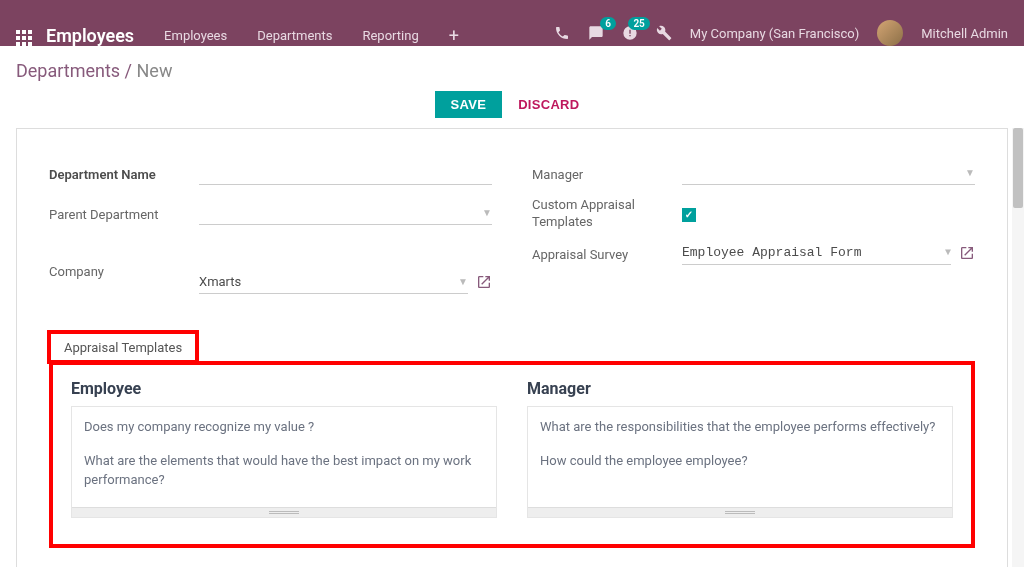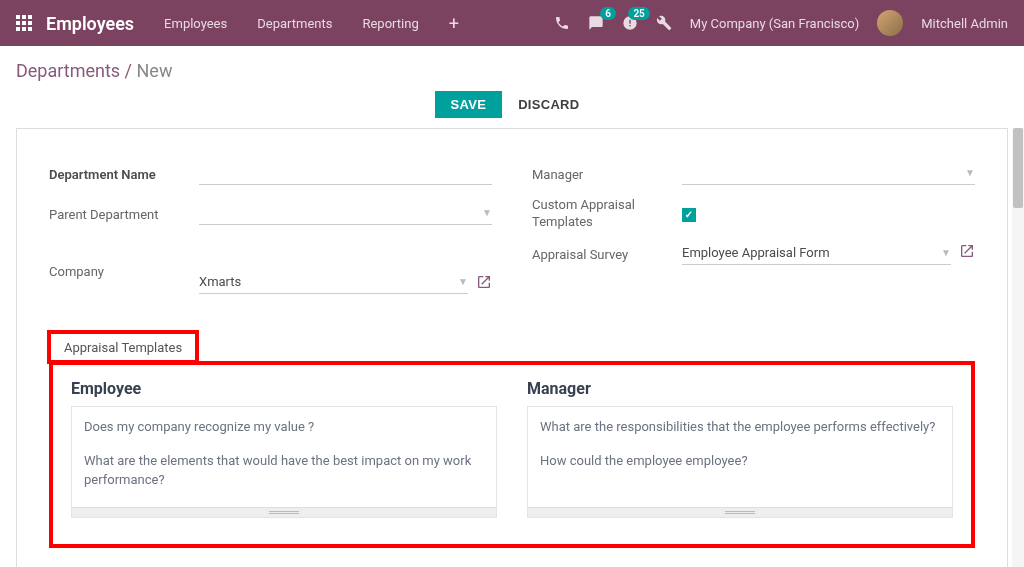--- a/index.html
+++ b/index.html
@@ -1,40 +1,40 @@
 <!DOCTYPE html>
 <html><head>
 <meta charset="utf-8">
 <style>
   * { box-sizing: border-box; margin: 0; padding: 0; }
   body { font-family: -apple-system, BlinkMacSystemFont, "Segoe UI", Roboto, sans-serif; font-size: 13px; color: #4c4c4c; background: #fff; width: 1024px; height: 567px; overflow: hidden; position: relative; }
 
   
-  .topnav { background: #7c4360; color: #fff; height: 46px; display: flex; align-items: center; padding: 0 16px; }
+  .topnav { background: #7c4360; color: #fff; height: 46px; display: flex; align-items: flex-end; padding: 0 16px; }
   .apps-icon { display: grid; grid-template-columns: repeat(3, 4px); grid-template-rows: repeat(3, 4px); gap: 2px; margin-right: 14px; cursor: pointer; }
   .apps-icon span { background: #fff; }
   .brand { font-size: 18px; font-weight: 600; margin-right: 30px; }
   .navlinks { display: flex; gap: 30px; align-items: center; }
   .navlink { color: #e8d9e2; cursor: pointer; font-size: 13px; }
   .navplus { color: #e8d9e2; font-size: 18px; cursor: pointer; }
   .spacer { flex: 1; }
   .topright { display: flex; align-items: center; gap: 18px; }
   .ticon { color: #e8d9e2; cursor: pointer; position: relative; display: inline-flex; align-items: center; }
   .badge { position: absolute; top: -8px; right: -12px; background: #00a09d; color: #fff; border-radius: 10px; font-size: 10px; padding: 1px 5px; font-weight: 600; }
   .company { color: #e8d9e2; cursor: pointer; font-size: 13px; }
   .avatar { width: 26px; height: 26px; border-radius: 50%; background: linear-gradient(135deg,#d4a574,#8b6f47); display: inline-block; }
   .username { color: #e8d9e2; font-size: 13px; }
 
   
   .ctrlbar { padding: 14px 16px 10px; }
   .breadcrumb { font-size: 18px; color: #875a7b; margin-bottom: 10px; }
   .breadcrumb .cur { color: #888; }
   .btns { display: flex; gap: 6px; align-items: center; justify-content: center; }
   .btn-save { background: #00a09d; color: #fff; border: none; padding: 6px 16px; font-size: 13px; font-weight: 600; cursor: pointer; letter-spacing: 0.3px; }
-  .btn-discard { background: none; border: none; color: #404040; padding: 6px 10px; font-size: 13px; font-weight: 600; cursor: pointer; letter-spacing: 0.3px; }
+  .btn-discard { background: none; border: none; color: #be185d; padding: 6px 10px; font-size: 13px; font-weight: 600; cursor: pointer; letter-spacing: 0.3px; }
 
   
   .sheetwrap { padding: 0 16px; position: relative; }
   .sheet { border: 1px solid #ddd; background: #fff; padding: 28px 32px 60px; position: relative; }
   .scrollbar-fake { position: absolute; right: 0; top: 0; width: 12px; height: 100%; background: #f5f5f5; }
   .scrollbar-thumb { position: absolute; right: 1px; top: 0; width: 10px; height: 80px; background: #c1c1c1; border-radius: 2px; }
 
   .formgrid { display: flex; gap: 40px; }
   .col { flex: 1; }
   .row { display: flex; align-items: center; min-height: 34px; margin-bottom: 6px; }
@@ -183,21 +183,21 @@
                 <span class="caret">▼</span>
               </div>
             </div>
         </div>
         <div class="row">
           <div class="lbl" style="line-height:1.3;">Custom Appraisal Templates</div>
           <div class="fld"><span class="chk"></span></div>
         </div>
         <div class="row" style="margin-top:6px;">
           <div class="lbl">Appraisal Survey</div>
-          <div class="fld" style="display:flex;align-items:flex-start;">
+          <div class="fld" style="display:flex;align-items:flex-end;font-family:Liberation Mono, monospace;">
             <div class="underline" style="flex:1;">
                 <span class="val">Employee Appraisal Form</span>
                 <span class="caret">▼</span>
               </div>
             <span class="ext">
               <svg viewBox="0 0 24 24">
                   <path d="M14 3v2h3.6l-9.8 9.8 1.4 1.4L19 6.4V10h2V3h-7zM5 5h6V3H5c-1.1 0-2 .9-2 2v14c0 1.1.9 2 2 2h14c1.1 0 2-.9 2-2v-6h-2v6H5V5z"></path>
                 </svg>
             </span>
           </div>

